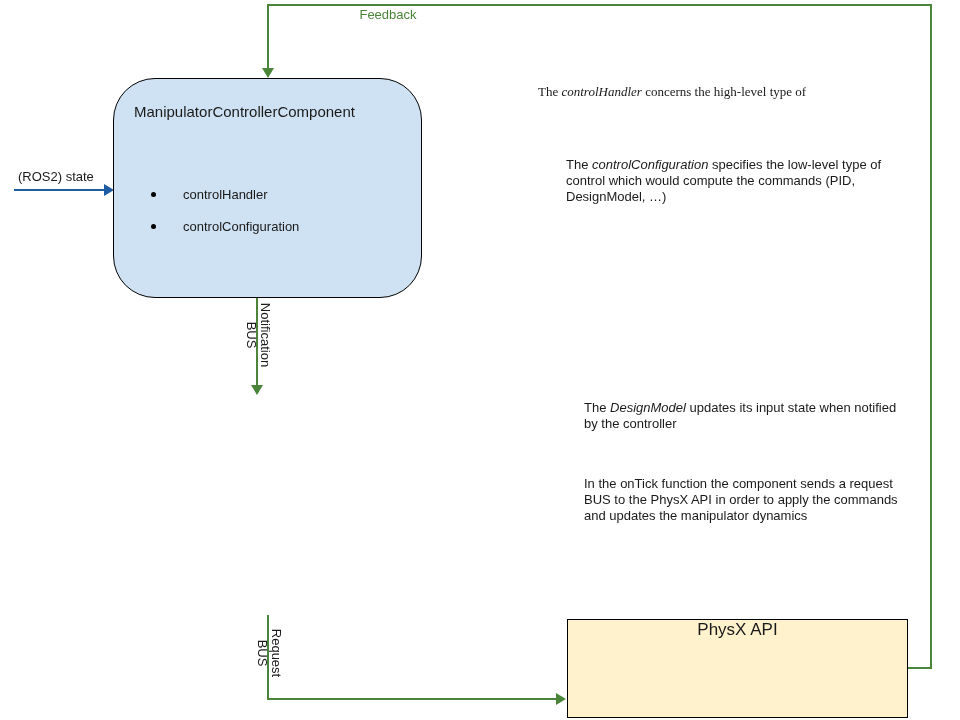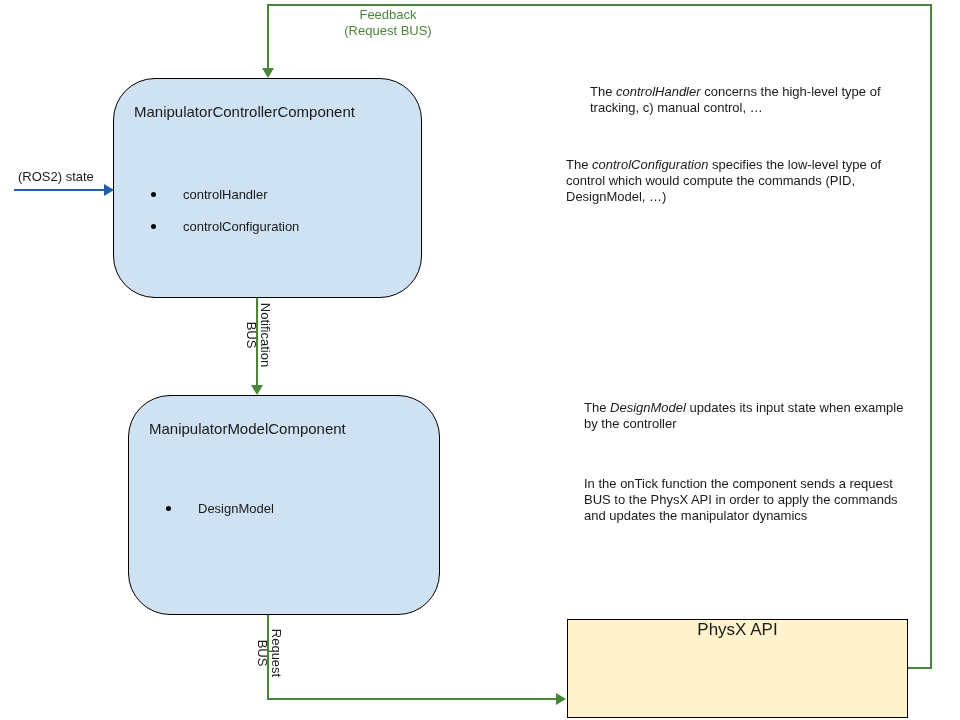--- a/index.html
+++ b/index.html
@@ -121,21 +121,20 @@
 <div class="canvas">
 
   <div class="seg green" style="left:267px; top:4px; width:665px; height:2px;"></div>
   <div class="seg green" style="left:930px; top:4px; width:2px; height:665px;"></div>
   <div class="seg green" style="left:907px; top:667px; width:25px; height:2px;"></div>
   <div class="seg green" style="left:267px; top:4px; width:2px; height:65px;"></div>
   <div class="tri down-green" style="left:262px; top:68px;"></div>
 
   <div class="edge-label" style="left:288px; top:7px; width:200px;">
     <div>Feedback</div>
-    <div>(Request BUS)</div>
   </div>
 
   <div class="plain-label" style="left:18px; top:169px;">(ROS2) state</div>
   <div class="seg blue" style="left:14px; top:189px; width:92px; height:2px;"></div>
   <div class="tri right-blue" style="left:104px; top:184px;"></div>
 
   <div class="comp-box" style="left:113px; top:78px; width:309px; height:220px;">
     <div class="comp-title">ManipulatorControllerComponent</div>
     <div class="bullet" style="top:107px;">
       <span class="dot"></span>
@@ -147,51 +146,43 @@
     </div>
   </div>
 
   <div class="seg green" style="left:256px; top:298px; width:2px; height:88px;"></div>
   <div class="tri down-green" style="left:251px; top:385px;"></div>
   <div class="vlabel" style="left:217px; top:320px; width:80px; height:30px;">
     <div>Notification</div>
     <div>BUS</div>
   </div>
 
-  <div class="comp-box" style="left:128px; top:395px; width:312px; height:220px;">
-    <div class="comp-title">ManipulatorModelComponent</div>
-    <div class="bullet" style="top:104px;">
-      <span class="dot"></span>
-      <span>DesignModel</span>
-    </div>
-  </div>
 
   <div class="seg green" style="left:267px; top:615px; width:2px; height:85px;"></div>
   <div class="seg green" style="left:267px; top:698px; width:291px; height:2px;"></div>
   <div class="tri right-green" style="left:556px; top:693px;"></div>
   <div class="vlabel" style="left:238px; top:638px; width:60px; height:30px;">
     <div>Request</div>
     <div>BUS</div>
   </div>
 
   <div class="api-box" style="left:567px; top:619px; width:341px; height:99px;">
     <div class="api-title">PhysX API</div>
   </div>
 
-  <div class="note" style="left:590px; top:84px;">
+  <div class="note" style="left:538px; top:84px;font-family:Liberation Serif, serif;">
       <div><span>The </span><span style="font-style: italic;">controlHandler</span><span> concerns the high-level type of</span></div>
-      <div><span>tracking, c) manual control, …</span></div>
     </div>
   <div class="note" style="left:566px; top:157px;">
       <div><span>The </span><span style="font-style: italic;">controlConfiguration</span><span> specifies the low-level type of</span></div>
       <div><span>control which would compute the commands (PID,</span></div>
       <div><span>DesignModel, …)</span></div>
     </div>
   <div class="note" style="left:584px; top:400px;">
-      <div><span>The </span><span style="font-style: italic;">DesignModel</span><span> updates its input state when example</span></div>
+      <div><span>The </span><span style="font-style: italic;">DesignModel</span><span> updates its input state when notified</span></div>
       <div><span>by the controller</span></div>
     </div>
   <div class="note" style="left:584px; top:476px;">
       <div><span>In the </span><span style="">onTick</span><span> function the component sends a request</span></div>
       <div><span>BUS to the PhysX API in order to apply the commands</span></div>
       <div><span>and updates the manipulator dynamics</span></div>
     </div>
 
 </div>
 

